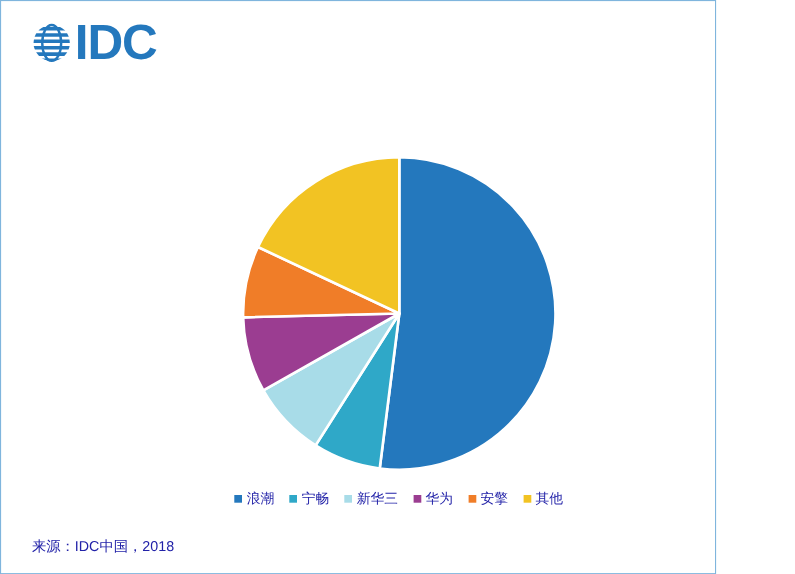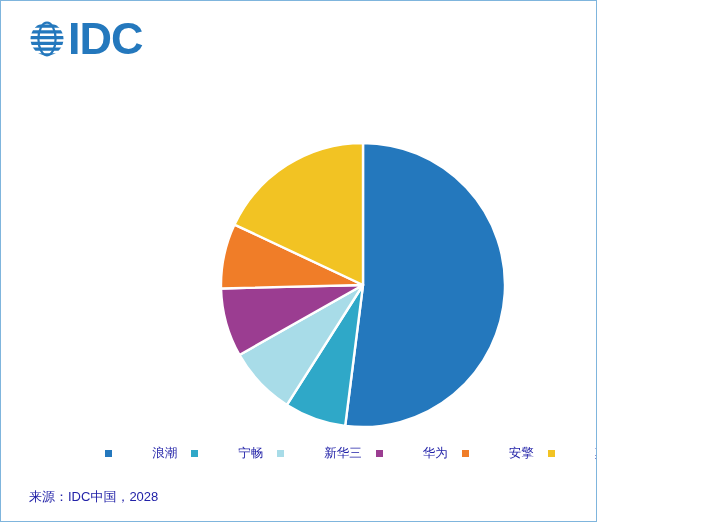--- a/index.html
+++ b/index.html
@@ -5,21 +5,21 @@
   html, body {
     margin: 0;
     padding: 0;
     background: #ffffff;
   }
   body {
     font-family: "Liberation Sans", "DejaVu Sans", sans-serif;
   }
   #slide {
     position: relative;
-    width: 597px;
+    width: 651px;
     height: 522px;
     background: #ffffff;
     border: 1px solid #7fb5dd;
     box-sizing: border-box;
     overflow: hidden;
   }
 
   
   .logo-wrap {
     position: absolute;
@@ -87,21 +87,20 @@
     width: 7px;
     height: 7px;
     flex: 0 0 auto;
     display: inline-block;
   }
   .legend-label {
     font-size: 12.5px;
     color: #2222a8;
     line-height: 1;
     white-space: nowrap;
-    margin-left: 36px;
   }
 
   
   .source {
     position: absolute;
     left: 28px;
     top: 487px;
     font-size: 13px;
     color: #2222a8;
     white-space: nowrap;
@@ -168,15 +167,15 @@
       <div class="legend-item">
         <span class="legend-swatch" style="background: rgb(240, 125, 40);"></span>
         <span class="legend-label">安擎</span>
       </div>
       <div class="legend-item">
         <span class="legend-swatch" style="background: rgb(242, 195, 35);"></span>
         <span class="legend-label">其他</span>
       </div>
     </div>
 
-  <div class="source">来源：IDC中国，2028</div>
+  <div class="source">来源：IDC中国，2018</div>
 
 </div>
 
 </body></html>

